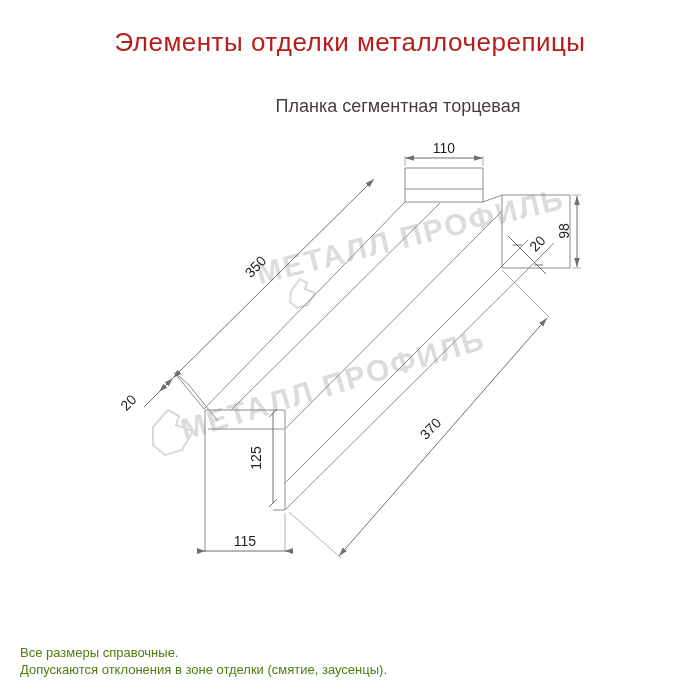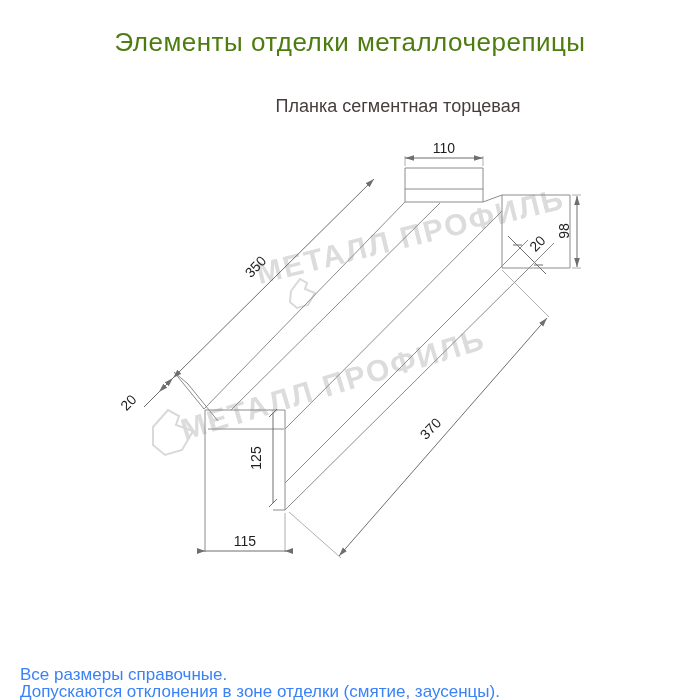--- a/index.html
+++ b/index.html
@@ -2,28 +2,28 @@
 <html><head>
 <meta charset="utf-8">
 <style>
   html,body{margin:0;padding:0;}
   body{
     width:700px;height:700px;background:#ffffff;position:relative;overflow:hidden;
     font-family:"Liberation Sans", sans-serif;
   }
   .page-title{
     position:absolute;top:27px;left:0;width:700px;text-align:center;
-    font-size:26px;color:#4d7c0f;letter-spacing:0.5px;
+    font-size:26px;color:#b91c1c;letter-spacing:0.5px;
   }
   .subtitle{
     position:absolute;top:95px;left:0;width:700px;text-align:center;
     font-size:18px;color:#473d3d;line-height:22px;padding-left:48px;
   }
   .footer{
-    position:absolute;left:20px;top:644px;font-size:17px;color:#3b82f6;line-height:17px;margin-top:22px;
+    position:absolute;left:20px;top:644px;font-size:13px;color:#4d7c0f;line-height:17px;
   }
   svg{position:absolute;left:0;top:0;}
   .wm{fill:#dcdcdc;font-size:30px;font-weight:bold;letter-spacing:2px;}
   .logo{fill:none;stroke:#d9d9d9;stroke-width:2;}
   .ln{stroke:#8c8c8c;stroke-width:1;fill:none;}
   .dim{stroke:#6e6e6e;stroke-width:1;fill:none;}
   .ext{stroke:#9a9a9a;stroke-width:0.8;fill:none;}
   .dtxt{fill:#1e1e1e;font-size:14px;}
 </style>
 </head>

